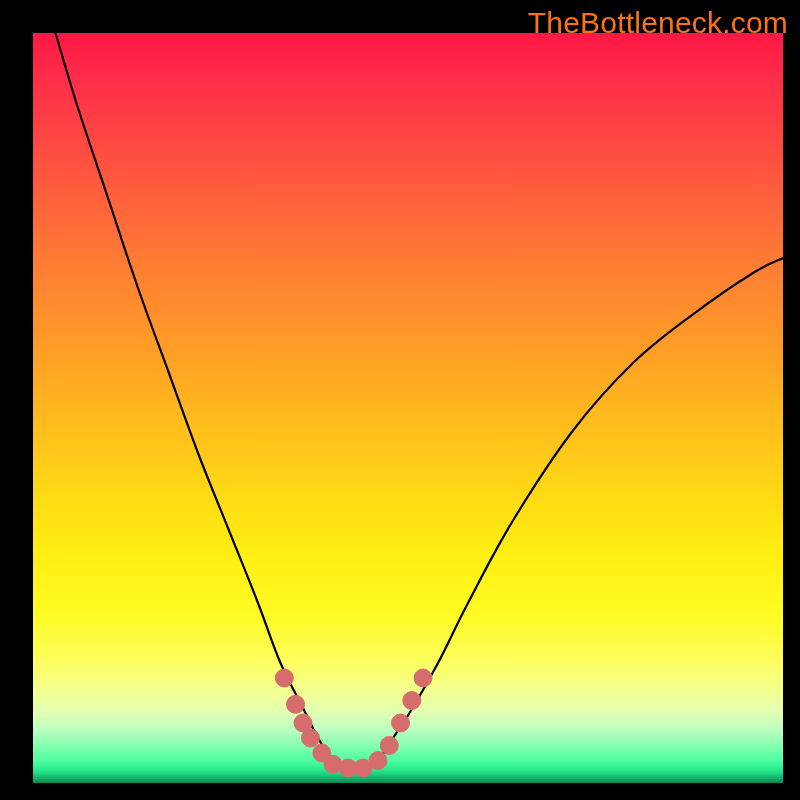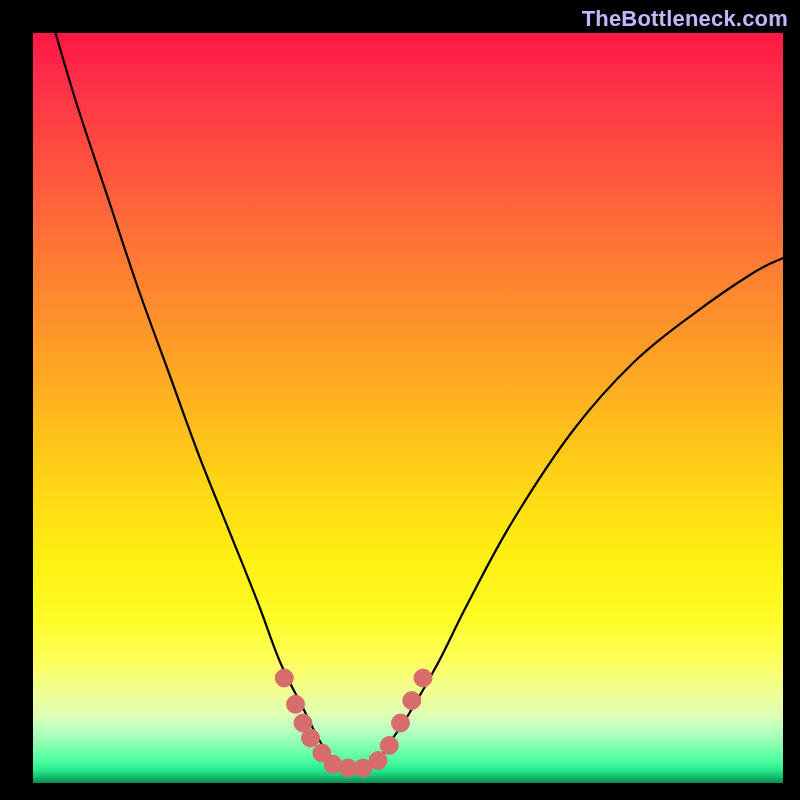--- a/index.html
+++ b/index.html
@@ -46,23 +46,23 @@
       #26e98f 98.3%,
       #18c876 99%,
       #10a862 99.5%,
       #0b8a55 100%
     );
   }
   .watermark {
     position: absolute;
     top: 6px;
     right: 12px;
-    color: #c4b5fd;
-    font-size: 22px;
-    font-weight: 700;
+    color: #f97316;
+    font-size: 30px;
+    font-weight: 400;
     letter-spacing: 0.2px;
     user-select: none;
   }
   svg.curve {
     position: absolute;
     left: 0;
     top: 0;
     width: 750px;
     height: 750px;
     overflow: visible;

